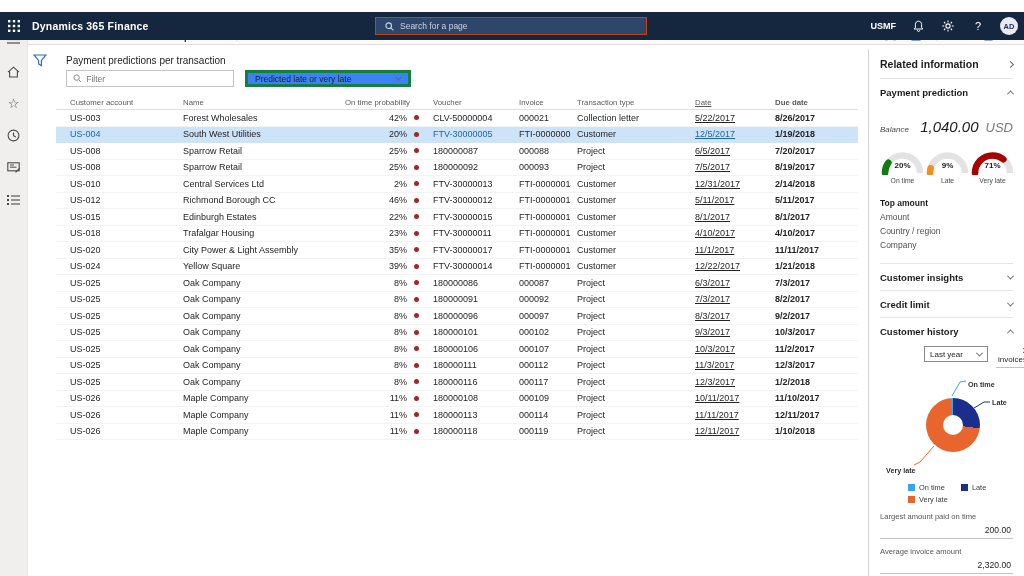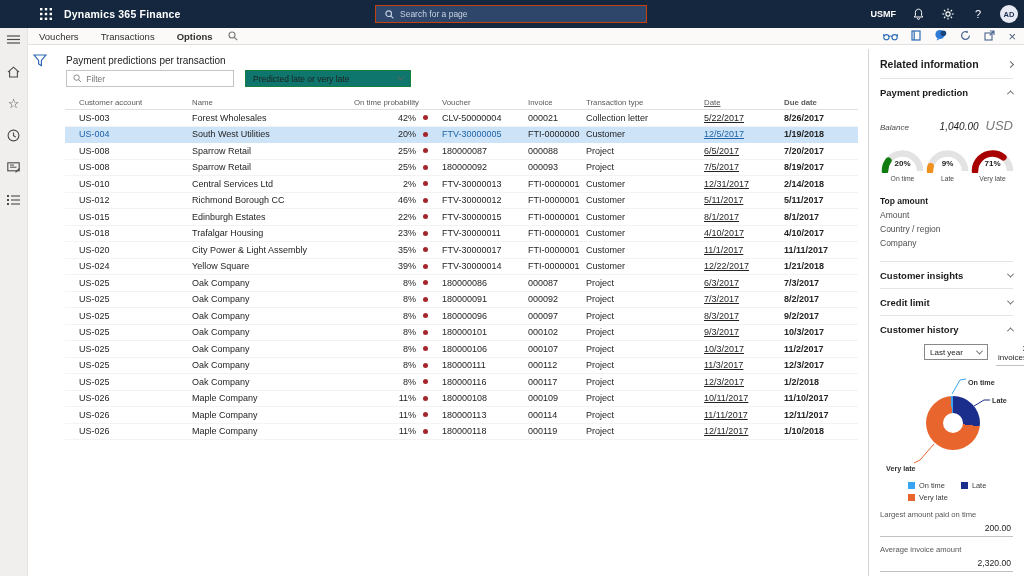--- a/index.html
+++ b/index.html
@@ -1,21 +1,21 @@
 <!DOCTYPE html>
 <html><head>
 <meta charset="utf-8">
 <style>
   * { margin:0; padding:0; box-sizing:border-box; }
   html,body { width:1024px; height:576px; overflow:hidden; background:#fff;
     font-family:"Liberation Sans","DejaVu Sans",sans-serif; }
 
   
-  .topbar { position:absolute; top:0; left:0; right:0; height:28px; background:#14273f;
-    display:flex; align-items:center; color:#fff; z-index:30;padding-left:32px; }
+  .topbar { position:absolute; top:12px; left:0; right:0; height:28px; background:#14273f;
+    display:flex; align-items:center; color:#fff; z-index:30; }
   .waffle { width:28px; height:28px; display:flex; align-items:center; justify-content:center; cursor:pointer; }
   .app-title { font-size:10.5px; font-weight:bold; letter-spacing:.2px; margin-left:4px; }
   .top-search { position:absolute; left:375px; top:5px; width:272px; height:18px;
     background:#2e4669; border:1px solid #c2410c; display:flex; align-items:center;
     gap:6px; padding:0 9px; font-size:8.5px; color:#c9d4e6; }
   .top-right { position:absolute; right:6px; top:0; height:28px; display:flex; align-items:center; gap:14px; }
   .company { font-size:9px; font-weight:bold; }
   .tb-ic { display:flex; align-items:center; justify-content:center; width:16px; height:16px; }
   .qmark { font-size:11px; color:#fff; }
   .avatar { width:18px; height:18px; border-radius:50%; background:#e7eaf4; color:#1c2e52;
@@ -39,30 +39,30 @@
   .filter-rail { position:absolute; top:49px; left:29px; width:22px; bottom:0; background:#fff; z-index:5; }
   .funnel { margin:5px auto 0; display:block; cursor:pointer; }
 
   
   .content { position:absolute; top:49px; left:52px; width:806px; bottom:0; background:#fff; overflow:hidden; }
   .page-title { position:absolute; top:6px; left:14px; font-size:10px; color:#1d1c1b; }
   .filter-input { position:absolute; top:21px; left:14px; width:168px; height:17px;
     border:1px solid #c6c4c2; background:#fff; display:flex; align-items:center; gap:5px; padding:0 6px; }
   .filter-input input { border:none; outline:none; width:100%; font-size:8.5px;
     font-family:inherit; color:#323130; background:transparent; }
-  .combo { position:absolute; top:21px; left:193px; width:166px; height:17px; border:1px solid #15803d;
-    background:#0f766e; display:flex; align-items:center; justify-content:space-between;
+  .combo { position:absolute; top:21px; left:193px; width:166px; height:17px; border:3px solid #15803d;
+    background:#3b82f6; display:flex; align-items:center; justify-content:space-between;
     padding:0 7px; font-size:8.5px; color:#201f1e; cursor:pointer; }
   .chv { width:5px; height:5px; border-right:1.2px solid #666; border-bottom:1.2px solid #666; display:inline-block; }
   .chv.down { transform:rotate(45deg) translate(-1px,-1px); }
   .chv.up { transform:rotate(-135deg) translate(-1px,-1px); }
   .chv.right { transform:rotate(-45deg); }
 
   
-  .grid { position:absolute; top:46px; left:13px; right:0; }
+  .grid { position:absolute; top:46px; left:4px; right:0; }
   .gridhead { display:flex; height:15px; align-items:center; border-bottom:1px solid #e0e0e0;
     font-size:7.8px; color:#5a5a5a; padding-left:14px; white-space:nowrap; }
   .gridrow { display:flex; height:16.5px; align-items:center; border-bottom:1px solid #f3f3f3;
     font-size:9px; color:#252423; padding-left:14px; white-space:nowrap; cursor:pointer; }
   .gridrow.selected { background:#cde3f8; border-bottom-color:#cde3f8; }
   .gridrow.selected .lk { color:#2065a8; }
   .c0{width:113px;} .c1{width:162px;} .c2{width:62px; text-align:right; overflow:visible;}
   .c3{width:18px; display:flex; align-items:center; justify-content:center;}
   .c4{width:88px; padding-left:8px;} .c5{width:58px; padding-left:6px;}
   .c6{width:118px; padding-left:6px;} .c7{width:80px; padding-left:6px;text-decoration:underline;}
@@ -73,21 +73,21 @@
 
   
   .panel { position:absolute; top:49px; right:0; width:156px; bottom:0; background:#fff;
     border-left:1px solid #d6d4d2; padding:0 11px; overflow:hidden; z-index:15; }
   .sechead { display:flex; justify-content:space-between; align-items:center;
     padding:8px 0 7px; font-size:9.5px; font-weight:bold; color:#1d1c1b; cursor:pointer; }
   .sechead.big { font-size:10.5px; padding:9px 0 8px; }
   .pdiv { border-top:1px solid #e5e4e2; }
   .balrow { display:flex; align-items:baseline; margin-top:13px;font-style:italic; }
   .bal-lbl { font-size:8px; color:#4a4a4a; flex:1; }
-  .bal-val { font-size:10px; color:#1d1c1b; }
+  .bal-val { font-size:15px; color:#1d1c1b; }
   .bal-cur { font-size:13px; color:#7a7a7a; margin-left:7px; }
 
   .gauges { display:flex; margin-top:14px; }
   .gauge { width:45px; position:relative; text-align:center; flex-shrink:0; }
   .gauge svg { display:block; }
   .gauge .gv { position:absolute; left:0; right:0; top:12px; font-size:8px; font-weight:bold; color:#1d1c1b; }
   .gauge .gl { font-size:6.8px; color:#4a4a4a; margin-top:2px; }
 
   .tf-title { font-size:8.5px; font-weight:bold; color:#1d1c1b; margin-top:14px; }
   .tf-item { font-size:8.5px; color:#4f4f4f; margin-top:4px; }

